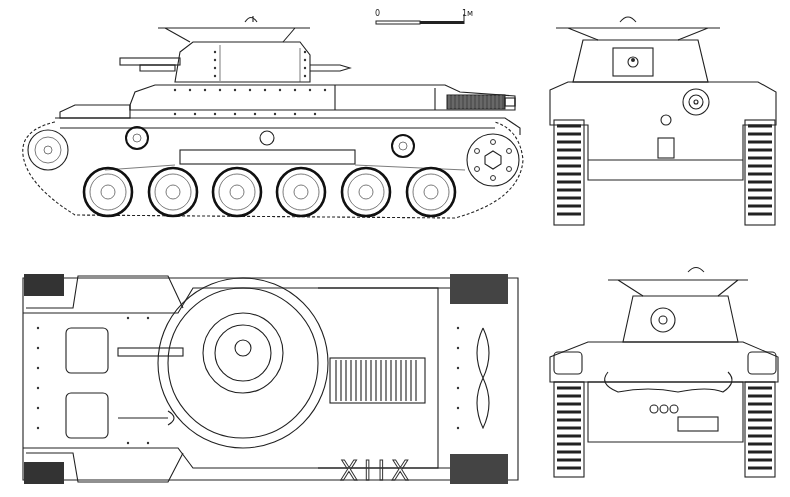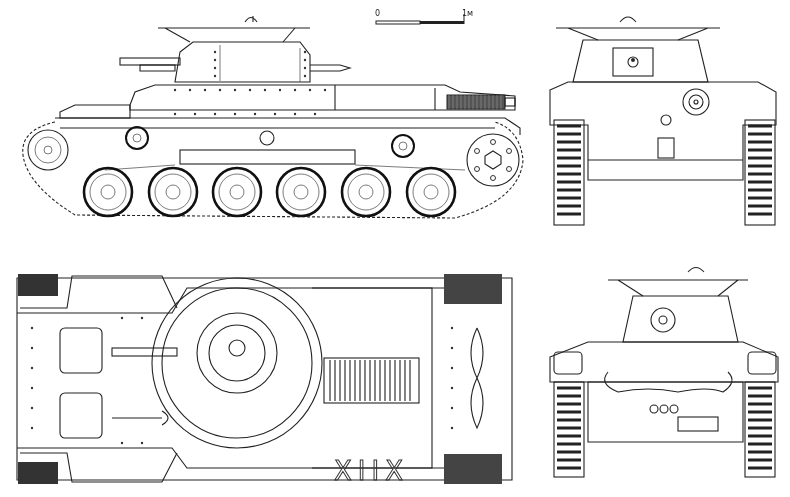--- a/index.html
+++ b/index.html
@@ -151,21 +151,21 @@
       <rect class="ln" x="6" y="110" width="30" height="105"></rect>
       <path d="M9 116h24M9 124h24M9 132h24M9 140h24M9 148h24M9 156h24M9 164h24M9 172h24M9 180h24M9 188h24M9 196h24M9 204h24" stroke="#222" stroke-width="3"></path>
     </g>
     <g>
       <rect class="ln" x="197" y="110" width="30" height="105"></rect>
       <path d="M200 116h24M200 124h24M200 132h24M200 140h24M200 148h24M200 156h24M200 164h24M200 172h24M200 180h24M200 188h24M200 196h24M200 204h24" stroke="#222" stroke-width="3"></path>
     </g>
   </svg>
 </div>
 
-<div class="view" style="left:12px;top:268px;width:515px;height:222px;">
+<div class="view" style="left:18px;top:268px;width:515px;height:222px;">
   <svg width="515" height="222" viewBox="0 0 515 222">
 
     <path class="ln" d="M5 10 L500 10 L500 212 L5 212 Z"></path>
     <path class="ln" d="M5 45 L160 45 L175 20 L450 20 M5 180 L160 180 L175 200 L450 200"></path>
     <path class="ln" d="M8 40 L55 40 L60 8 L150 8 L165 40"></path>
     <path class="ln" d="M8 185 L55 185 L60 214 L150 214 L165 185"></path>
 
     <rect x="6" y="6" width="40" height="22" fill="#333"></rect>
     <rect x="6" y="194" width="40" height="22" fill="#333"></rect>
 

